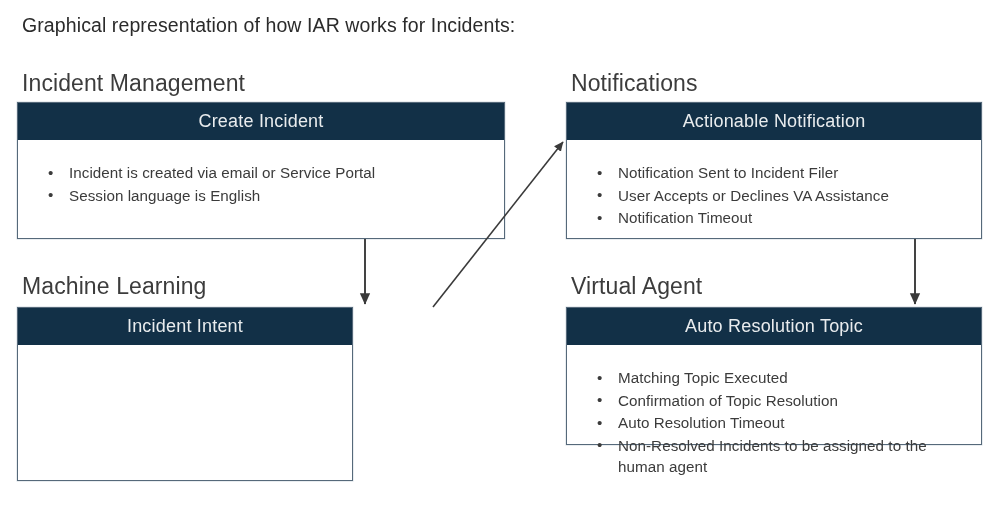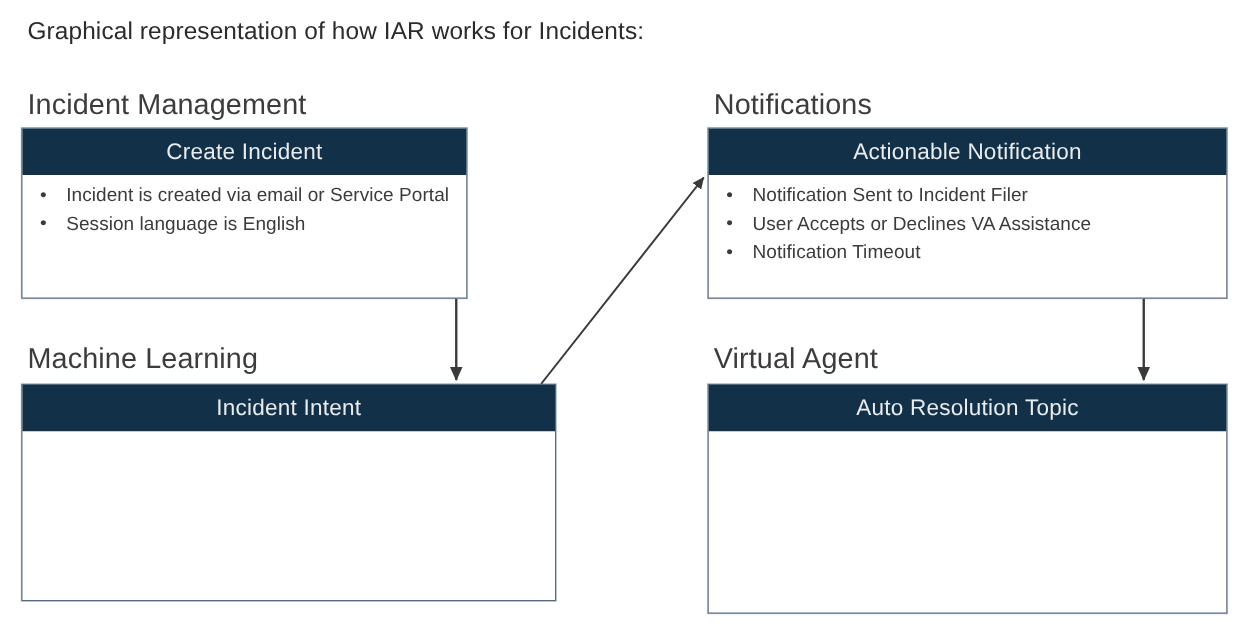--- a/index.html
+++ b/index.html
@@ -68,21 +68,21 @@
     letter-spacing: 0.2px;
     overflow: hidden;
     white-space: nowrap;
   }
   .card-body {
     box-sizing: border-box;
     padding: 6px 8px 6px 10px;
   }
   ul.bullets {
     list-style: none;
-    margin: 0;
+    margin: 16px;
     padding: 0;
   }
   ul.bullets > li {
     position: relative;
     padding-left: 25px;
     font-size: 15.2px;
     line-height: 21.5px;
     color: #3b3b3b;
     margin: 0 0 1px 0;
     letter-spacing: 0.05px;
@@ -91,24 +91,24 @@
     content: "\2022";
     position: absolute;
     left: 4px;
     top: -0.5px;
     font-size: 15.2px;
     line-height: 21.5px;
     color: #3b3b3b;
   }
 
   
-  #card-create-incident       { left: 17px;  top: 100px; width: 357px; height: 137px; }
+  #card-create-incident       { left: 17px;  top: 100px; width: 488px; height: 137px; }
   #card-actionable-notification { left: 566px; top: 100px; width: 416px; height: 137px; }
-  #card-incident-intent       { left: 17px;  top: 305px; width: 428px; height: 174px; }
-  #card-auto-resolution-topic { left: 566px; top: 305px; width: 416px; height: 184px; }
+  #card-incident-intent       { left: 17px;  top: 305px; width: 336px; height: 174px; }
+  #card-auto-resolution-topic { left: 566px; top: 305px; width: 416px; height: 138px; }
 
   #lane-incident-management { left: 22px;  top: 70px; }
   #lane-notifications       { left: 571px; top: 70px; }
   #lane-machine-learning    { left: 22px;  top: 273px; }
   #lane-virtual-agent       { left: 571px; top: 273px; }
 
   
   #connectors {
     position: absolute;
     left: 0;
@@ -153,20 +153,28 @@
       </ul>
     </div>
   </div>
 
   <div class="card" id="card-incident-intent">
     <div class="card-header">Incident Intent</div>
   </div>
 
   <div class="card" id="card-auto-resolution-topic">
     <div class="card-header">Auto Resolution Topic</div>
+    <div class="card-body">
+      <ul class="bullets">
+        <li>Matching Topic Executed</li>
+        <li>Confirmation of Topic Resolution</li>
+        <li>Auto Resolution Timeout</li>
+        <li>Non-Resolved Incidents to be assigned to the human agent</li>
+      </ul>
+    </div>
   </div>
 
   <svg id="connectors" viewBox="0 0 999 512">
     <defs>
       <marker id="arrowhead" markerWidth="7" markerHeight="7" refX="5.6" refY="3" orient="auto" markerUnits="strokeWidth">
         <path d="M0,0.3 L6,3 L0,5.7 z" fill="#3a3a3a"></path>
       </marker>
     </defs>
 
       Incident Intent --&gt;

